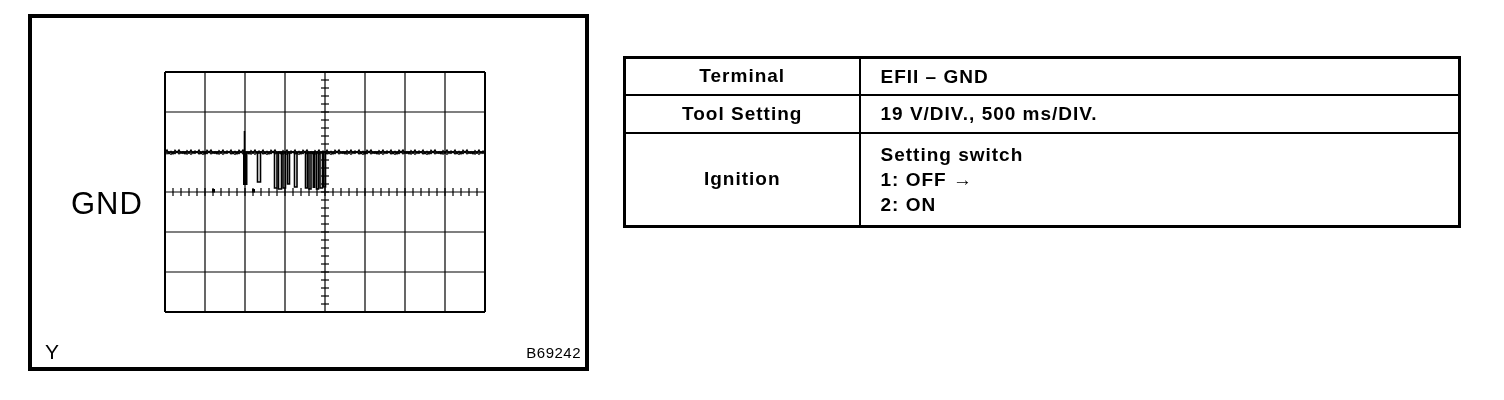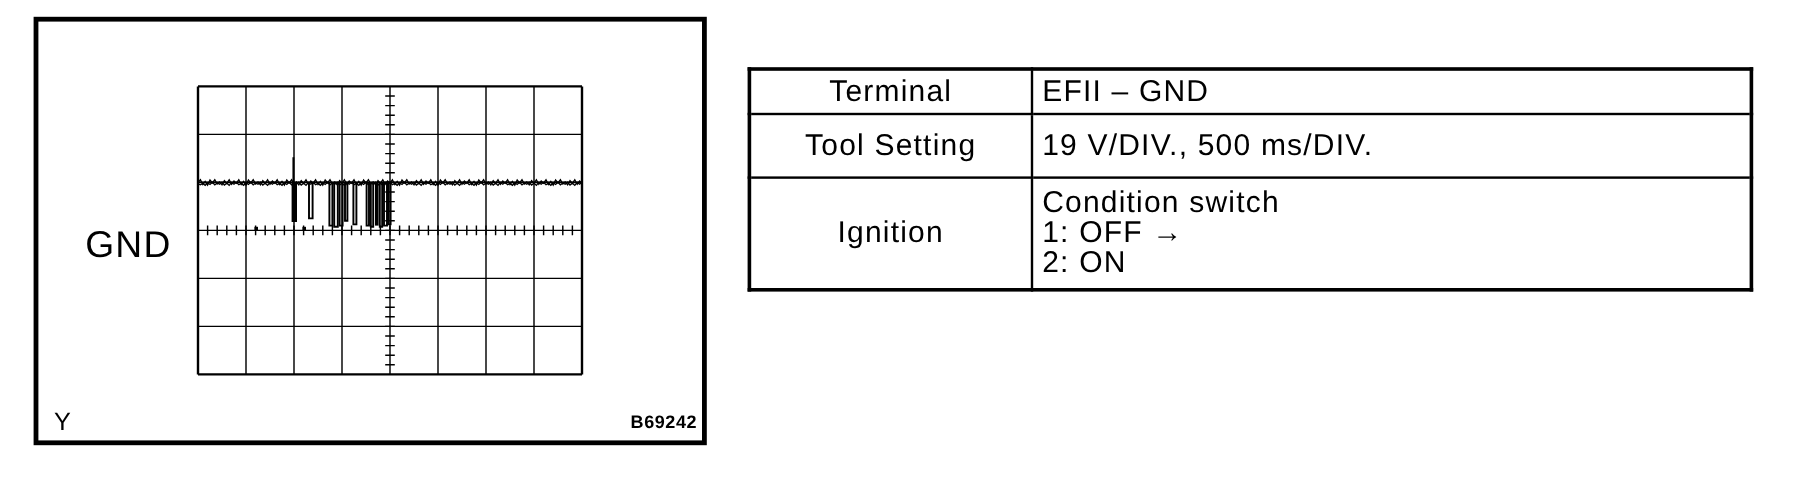--- a/index.html
+++ b/index.html
@@ -22,49 +22,49 @@
   .gnd-label{
     position:absolute;left:39px;top:168px;
     font-size:31px;letter-spacing:1px;
   }
   .y-label{
     position:absolute;left:13px;top:322px;
     font-size:21px;
   }
   .fig-code{
     position:absolute;right:4px;top:326px;
-    font-size:15px;letter-spacing:0.5px;font-weight:bold;
+    font-size:15px;letter-spacing:0.5px;
   }
   
   .info-table{
     position:absolute;left:623px;top:56px;
     width:838px;
     border-collapse:collapse;
     table-layout:fixed;
     border:3px solid #000;
   }
   .info-table th,.info-table td{
     border:2px solid #000;
-    font-size:25px;
-    font-weight:400;
+    font-size:19px;
+    font-weight:700;
     letter-spacing:1px;
     padding:0;
   }
   .info-table th{
     text-align:center;
     vertical-align:middle;
   }
   .info-table td{
     text-align:left;
     vertical-align:middle;
-    padding-left:8px;
+    padding-left:20px;
     line-height:25px;
   }
   .row-terminal{height:37px;}
-  .row-tool{height:53px;}
+  .row-tool{height:38px;}
   .row-condition{height:94px;}
 </style>
 </head>
 <body>
 
 <div class="page">
 
   <div class="scope-box">
     <svg id="scope-svg" class="scope-svg" width="324" height="244" viewBox="-2 -2 324 244">
         <g>
@@ -196,21 +196,21 @@
       </tr>
       <tr class="row-tool">
         <th>Tool Setting</th>
         <td>
           <div>19 V/DIV., 500 ms/DIV.</div>
         </td>
       </tr>
       <tr class="row-condition">
         <th>Ignition</th>
         <td>
-          <div>Condition switch</div>
+          <div>Setting switch</div>
           <div>1: OFF →</div>
           <div>2: ON</div>
         </td>
       </tr>
     </tbody>
   </table>
 
 </div>
 
 </body></html>

